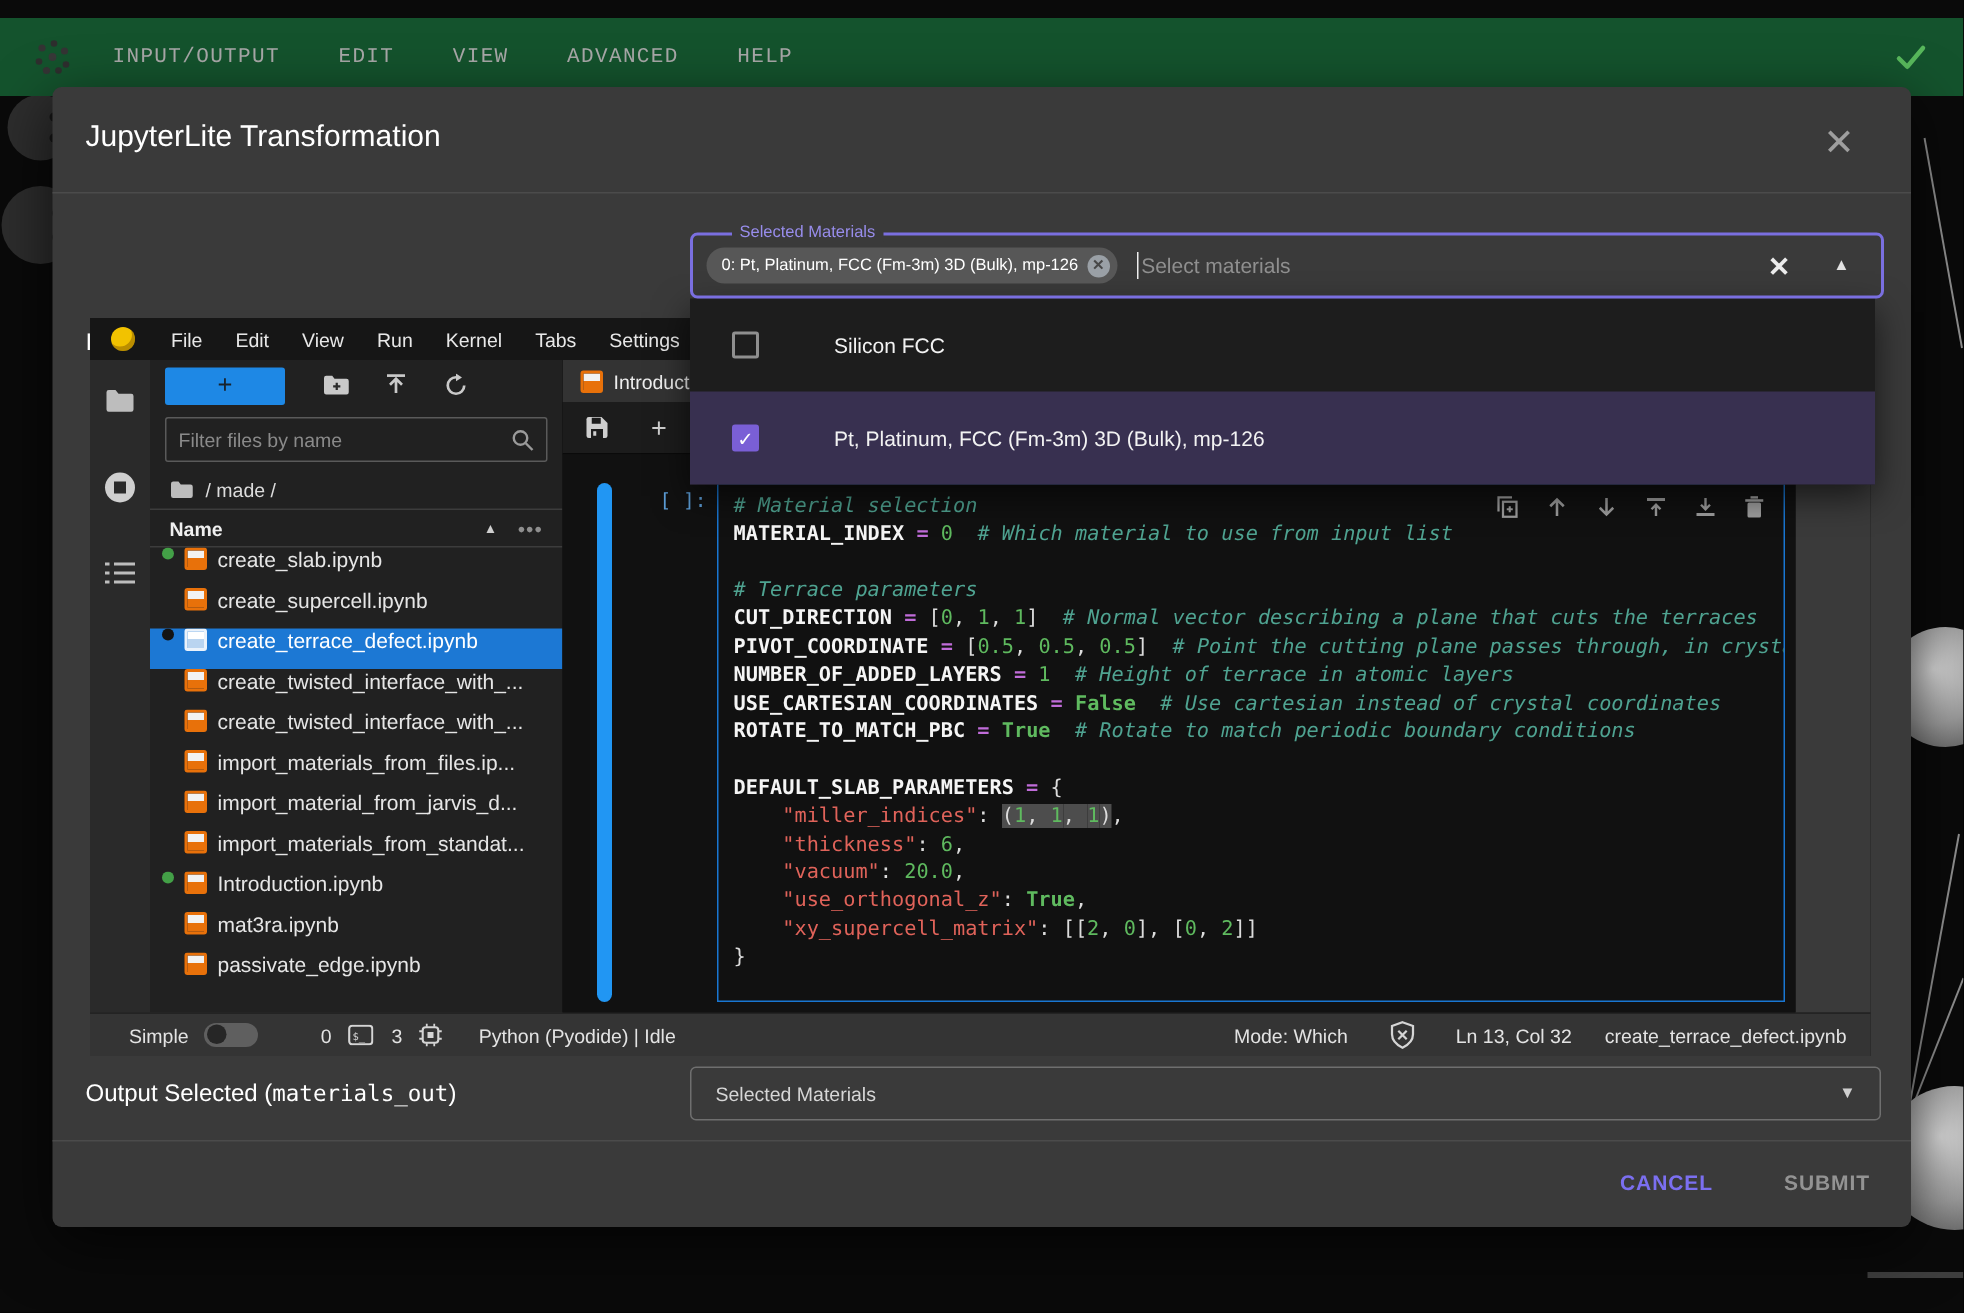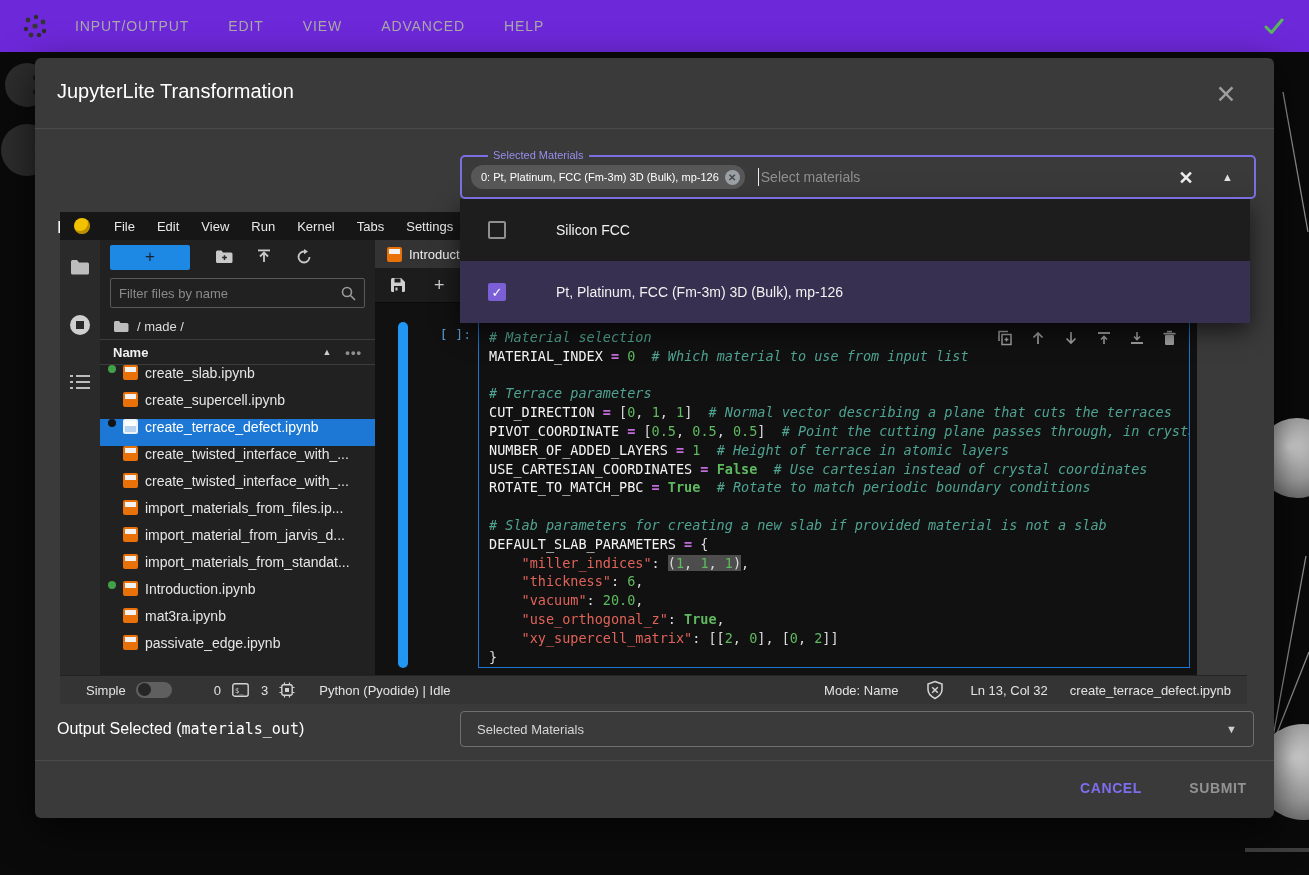--- a/index.html
+++ b/index.html
@@ -1,19 +1,19 @@
 <!DOCTYPE html>
 <html><head>
 <meta charset="utf-8">
 <style>
   html,body{margin:0;padding:0;background:#000;}
   #screen{position:relative;width:1309px;height:875px;background:#0a0a0a;overflow:hidden;
     font-family:"Liberation Sans",sans-serif;-webkit-font-smoothing:antialiased;}
   
-  .appbar{position:absolute;left:0;top:0;width:1309px;height:52px;background:#6d28d9;display:flex;align-items:center;z-index:2;}
+  .appbar{position:absolute;left:0;top:12px;width:1309px;height:52px;background:#14532d;display:flex;align-items:center;z-index:2;font-family:Liberation Mono, monospace;}
   .appbar-logo{position:absolute;left:22px;top:13px;width:26px;height:26px;}
   #app-menus{display:flex;margin-left:75px;}
   .menu-item{color:#a9a9a9;font-size:14px;font-weight:500;letter-spacing:.9px;margin-right:39px;cursor:pointer;}
   .appbar-check{position:absolute;right:22px;top:13px;}
   
   .bgviz{position:absolute;left:0;top:0;z-index:1;}
   
   .dialog{position:absolute;left:35px;top:58px;width:1239px;height:760px;background:#3a3a3a;border-radius:6px;
     box-shadow:0 12px 40px rgba(0,0,0,.65);z-index:10;}
   .dlg-title{position:absolute;left:22px;top:22px;font-size:20px;font-weight:500;color:#fff;}
@@ -92,21 +92,21 @@
     gap:28px;padding:0 15px;}
   .nb-plus{color:#cfcfcf;font-size:18px;cursor:pointer;}
   .nb-content{position:absolute;left:0;right:0;top:62px;bottom:0;}
   .cell-bar{position:absolute;left:23px;top:20px;width:10px;height:346px;background:#2196f3;border-radius:5px;cursor:pointer;}
   .cell-prompt{position:absolute;left:44px;top:25px;width:52px;text-align:right;color:#5c9dd6;
     font-family:"DejaVu Sans Mono",monospace;font-size:13px;}
   .cell{position:absolute;left:103px;top:20px;width:712px;height:346px;background:#111;border:1px solid #1976d2;
     box-sizing:border-box;padding:5px 0 0 10px;overflow:hidden;cursor:text;}
   .cl{height:18.8px;line-height:18.8px;white-space:pre;font-family:"DejaVu Sans Mono",monospace;font-size:13.5px;}
   .t-c{color:#4fa391;font-style:italic;}
-  .t-v{color:#f5f5f5;font-weight:normal;margin-top:44px;}
+  .t-v{color:#f5f5f5;font-weight:bold;margin-top:44px;}
   .t-o{color:#c06cd9;font-weight:bold;}
   .t-n{color:#5fba5f;}
   .t-k{color:#5fba5f;font-weight:bold;}
   .t-s{color:#e0635a;}
   .t-p{color:#dcdcdc;}
   .t-hp{color:#dcdcdc;background:#4d4d4d;}
   .t-hn{color:#5fba5f;background:#4d4d4d;}
   .cell-tools{position:absolute;top:7px;right:12px;display:flex;gap:17px;}
   .ctool{cursor:pointer;opacity:.85;}
   
@@ -385,21 +385,20 @@
                   <div class="cl"><span class="t-c"># Material selection</span></div>
                   <div class="cl"><span class="t-v">MATERIAL_INDEX</span><span class="t-p"> </span><span class="t-o">=</span><span class="t-p"> </span><span class="t-n">0</span><span class="t-c">  # Which material to use from input list</span></div>
                   <div class="cl">&nbsp;</div>
                   <div class="cl"><span class="t-c"># Terrace parameters</span></div>
                   <div class="cl"><span class="t-v">CUT_DIRECTION</span><span class="t-p"> </span><span class="t-o">=</span><span class="t-p"> [</span><span class="t-n">0</span><span class="t-p">, </span><span class="t-n">1</span><span class="t-p">, </span><span class="t-n">1</span><span class="t-p">]</span><span class="t-c">  # Normal vector describing a plane that cuts the terraces</span></div>
                   <div class="cl"><span class="t-v">PIVOT_COORDINATE</span><span class="t-p"> </span><span class="t-o">=</span><span class="t-p"> [</span><span class="t-n">0.5</span><span class="t-p">, </span><span class="t-n">0.5</span><span class="t-p">, </span><span class="t-n">0.5</span><span class="t-p">]</span><span class="t-c">  # Point the cutting plane passes through, in crystal coordinates</span></div>
                   <div class="cl"><span class="t-v">NUMBER_OF_ADDED_LAYERS</span><span class="t-p"> </span><span class="t-o">=</span><span class="t-p"> </span><span class="t-n">1</span><span class="t-c">  # Height of terrace in atomic layers</span></div>
                   <div class="cl"><span class="t-v">USE_CARTESIAN_COORDINATES</span><span class="t-p"> </span><span class="t-o">=</span><span class="t-p"> </span><span class="t-k">False</span><span class="t-c">  # Use cartesian instead of crystal coordinates</span></div>
                   <div class="cl"><span class="t-v">ROTATE_TO_MATCH_PBC</span><span class="t-p"> </span><span class="t-o">=</span><span class="t-p"> </span><span class="t-k">True</span><span class="t-c">  # Rotate to match periodic boundary conditions</span></div>
                   <div class="cl">&nbsp;</div>
-                  <div class="cl"><span class="t-c"># Slab parameters for creating a new slab if provided material is not a slab</span></div>
                   <div class="cl"><span class="t-v">DEFAULT_SLAB_PARAMETERS</span><span class="t-p"> </span><span class="t-o">=</span><span class="t-p"> {</span></div>
                   <div class="cl"><span class="t-p">    </span><span class="t-s">"miller_indices"</span><span class="t-p">: </span><span class="t-hp">(</span><span class="t-hn">1</span><span class="t-hp">, </span><span class="t-hn">1</span><span class="t-hp">, </span><span class="t-hn">1</span><span class="t-hp">)</span><span class="t-p">,</span></div>
                   <div class="cl"><span class="t-p">    </span><span class="t-s">"thickness"</span><span class="t-p">: </span><span class="t-n">6</span><span class="t-p">,</span></div>
                   <div class="cl"><span class="t-p">    </span><span class="t-s">"vacuum"</span><span class="t-p">: </span><span class="t-n">20.0</span><span class="t-p">,</span></div>
                   <div class="cl"><span class="t-p">    </span><span class="t-s">"use_orthogonal_z"</span><span class="t-p">: </span><span class="t-k">True</span><span class="t-p">,</span></div>
                   <div class="cl"><span class="t-p">    </span><span class="t-s">"xy_supercell_matrix"</span><span class="t-p">: [[</span><span class="t-n">2</span><span class="t-p">, </span><span class="t-n">0</span><span class="t-p">], [</span><span class="t-n">0</span><span class="t-p">, </span><span class="t-n">2</span><span class="t-p">]]</span></div>
                   <div class="cl"><span class="t-p">}</span></div>
                 </div>
             </div>
           </div>
@@ -421,21 +420,21 @@
           </svg>
           <span style="margin-left:12px;">3</span>
           <svg width="16" height="16" style="margin-left:11px;">
             <rect x="2.8" y="2.8" width="10.4" height="10.4" rx="2" fill="none" stroke="#d5d5d5" stroke-width="1.4"></rect>
             <rect x="6" y="6" width="4" height="4" fill="#d5d5d5"></rect>
             <path d="M5.5 0.5 V2.5 M10.5 0.5 V2.5 M5.5 13.5 V15.5 M10.5 13.5 V15.5 M0.5 5.5 H2.5 M0.5 10.5 H2.5 M13.5 5.5 H15.5 M13.5 10.5 H15.5" stroke="#d5d5d5" stroke-width="1.2"></path>
           </svg>
           <span style="margin-left:24px;">Python (Pyodide) | Idle</span>
         </div>
         <div class="st-group">
-          <span>Mode: Name</span>
+          <span>Mode: Which</span>
           <svg width="20" height="20" style="margin-left:26px;" viewBox="0 0 20 20">
             <path d="M10 1.5 L17 4 V9.5 C17 14 14 16.5 10 18.5 C6 16.5 3 14 3 9.5 V4 Z" fill="none" stroke="#d5d5d5" stroke-width="1.5"></path>
             <path d="M7.2 7.2 L12.8 12.8 M12.8 7.2 L7.2 12.8" stroke="#d5d5d5" stroke-width="1.5"></path>
           </svg>
           <span style="margin-left:26px;">Ln 13, Col 32</span>
           <span style="margin-left:22px;">create_terrace_defect.ipynb</span>
         </div>
       </div>
     </div>
 

